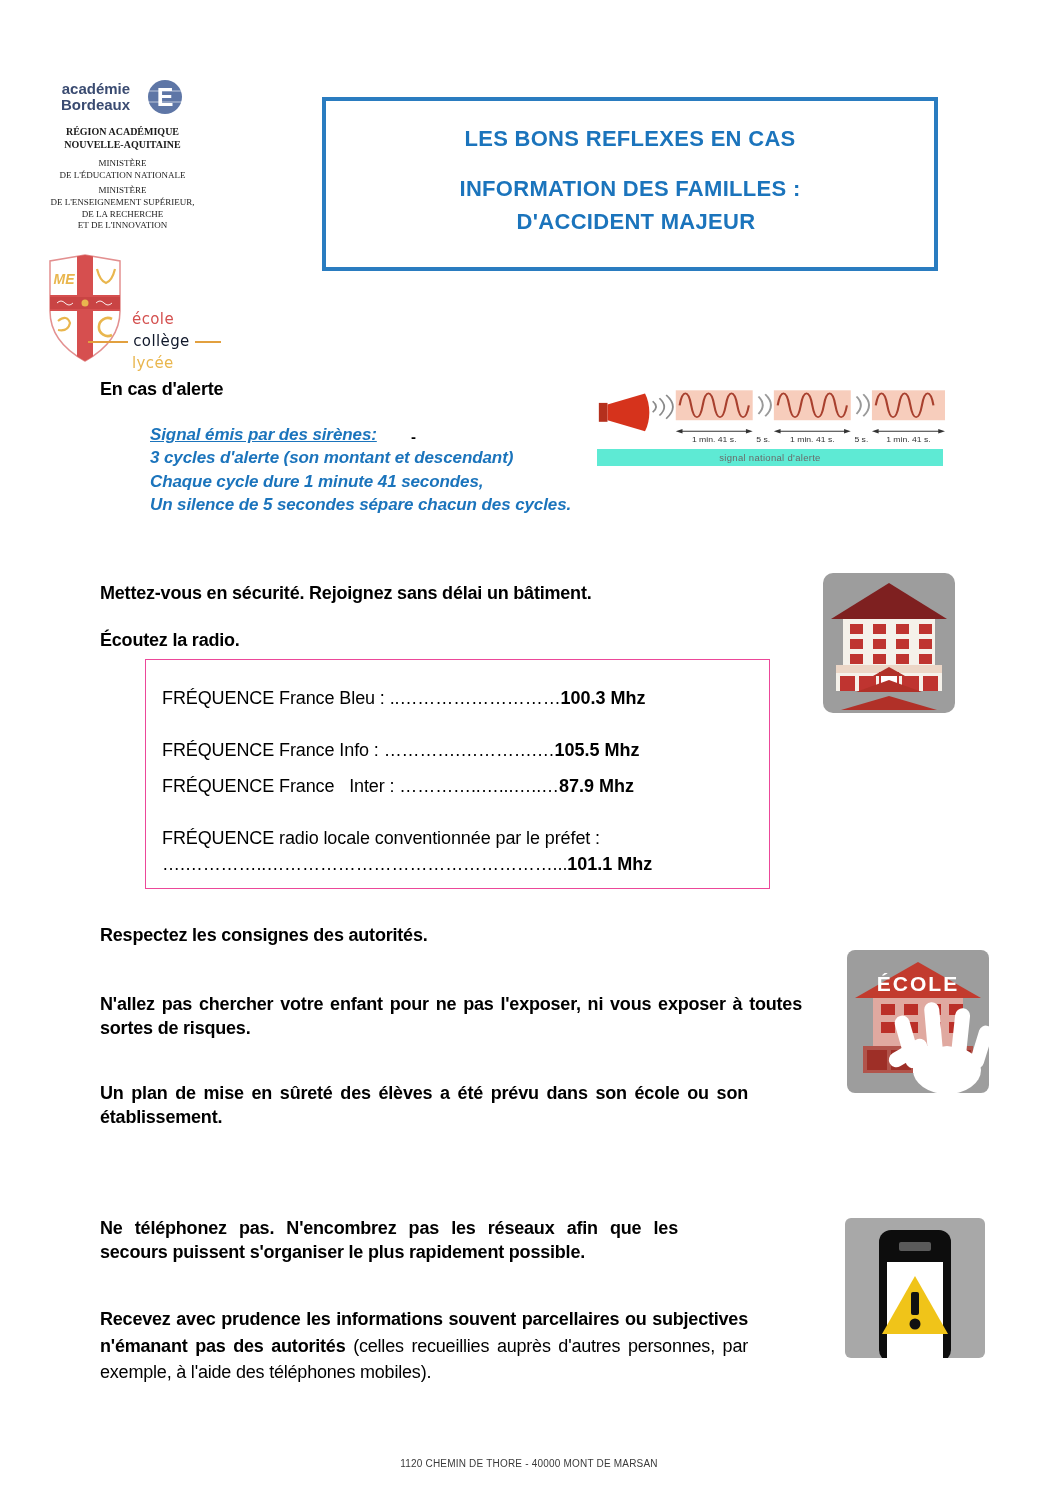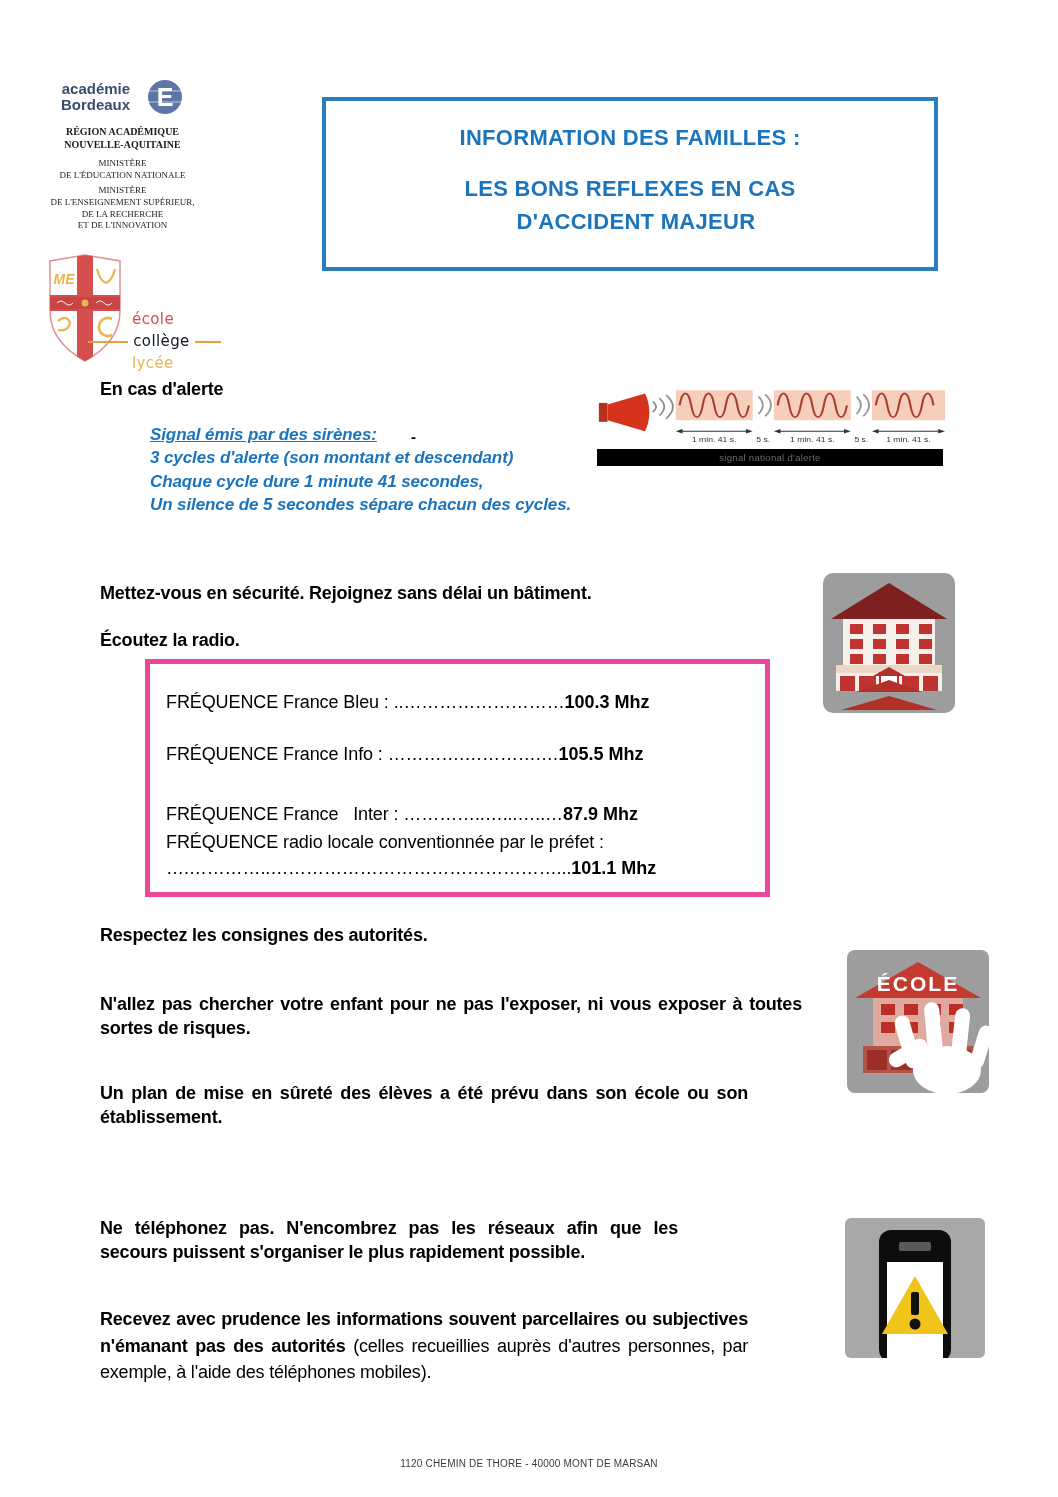--- a/index.html
+++ b/index.html
@@ -22,25 +22,25 @@
   
   .crest-words{font-family:"DejaVu Sans",sans-serif;font-size:15px;font-weight:500;letter-spacing:.4px;}
   .dash{display:inline-block;height:2px;background:#e2a03f;vertical-align:middle;}
   
   .h-bold{font-weight:700;font-size:18px;letter-spacing:-.2px;}
   .blue-sig{color:#1b74bc;font-style:italic;font-weight:700;font-size:17px;line-height:1.38;letter-spacing:-.1px;}
   .blue-sig .u{text-decoration:underline;}
   .para{font-weight:700;font-size:18px;line-height:1.35;letter-spacing:-.2px;}
   .just{text-align:justify;}
   
-  .freq-box{left:145px;top:659px;width:615px;height:228px;border:5px solid #ec4899;}
+  .freq-box{left:145px;top:659px;width:615px;height:228px;border:1px solid #ec4899;padding-left:8px;}
   .freq-line{position:absolute;left:16px;white-space:nowrap;font-size:18px;letter-spacing:-.1px;}
   .freq-line b{font-weight:700;letter-spacing:0;}
   
-  .siren-caption{left:597px;top:449px;width:346px;height:17px;background:#000000;
+  .siren-caption{left:597px;top:449px;width:346px;height:17px;background:#5eead4;
                  font-size:9.5px;color:#6a6a6a;text-align:center;line-height:17px;letter-spacing:.3px;}
   
   .footer{left:0;top:1458px;width:1058px;text-align:center;font-size:10px;color:#3a3a3a;letter-spacing:.2px;}
   svg text{font-family:"Liberation Sans",sans-serif;}
 </style>
 </head>
 <body>
 
 <div class="page">
 
@@ -69,22 +69,22 @@
       <div class="grp">
         <div>MINISTÈRE</div>
         <div>DE L'ENSEIGNEMENT SUPÉRIEUR,</div>
         <div>DE LA RECHERCHE</div>
         <div>ET DE L'INNOVATION</div>
       </div>
     </div>
   </div>
 
   <div class="abs title-box">
+    <div class="title-line tl2">LES BONS REFLEXES EN CAS</div>
     <div class="title-line tl1">INFORMATION DES FAMILLES :</div>
-    <div class="title-line tl2">LES BONS REFLEXES EN CAS</div>
     <div class="title-line tl3">D'ACCIDENT MAJEUR</div>
   </div>
 
   <svg class="abs" style="left:44px;top:253px;" width="82" height="112" viewBox="0 0 82 112">
     <defs>
       <clipPath id="shieldClip">
         <path d="M41,2 L76,8 V58 C76,82 61,97 41,108 C21,97 6,82 6,58 V8 Z"></path>
       </clipPath>
     </defs>
     <path d="M41,2 L76,8 V58 C76,82 61,97 41,108 C21,97 6,82 6,58 V8 Z" fill="#ffffff" stroke="#e39090" stroke-width="1.5"></path>
@@ -167,21 +167,21 @@
   <div class="abs h-bold" style="left:100px;top:583px;">Mettez-vous en sécurité. Rejoignez sans délai un bâtiment.</div>
   <div class="abs h-bold" style="left:100px;top:630px;">Écoutez la radio.</div>
 
   <div class="abs freq-box">
     <div class="freq-line" style="top:28px;">
       <span>FRÉQUENCE France Bleu : ..………………………</span><b>100.3 Mhz</b>
     </div>
     <div class="freq-line" style="top:80px;">
       <span>FRÉQUENCE France Info : ………….………….…</span><b>105.5 Mhz</b>
     </div>
-    <div class="freq-line" style="top:140px;">
+    <div class="freq-line" style="top:116px;">
       <span>FRÉQUENCE France&nbsp;&nbsp; Inter : …………..…...…..…</span><b>87.9 Mhz</b>
     </div>
     <div class="freq-line" style="top:168px;">
       <span>FRÉQUENCE radio locale conventionnée par le préfet :</span>
     </div>
     <div class="freq-line" style="top:194px;">
       <span>….…………..…………………………………………...</span><b>101.1 Mhz</b>
     </div>
   </div>
 

